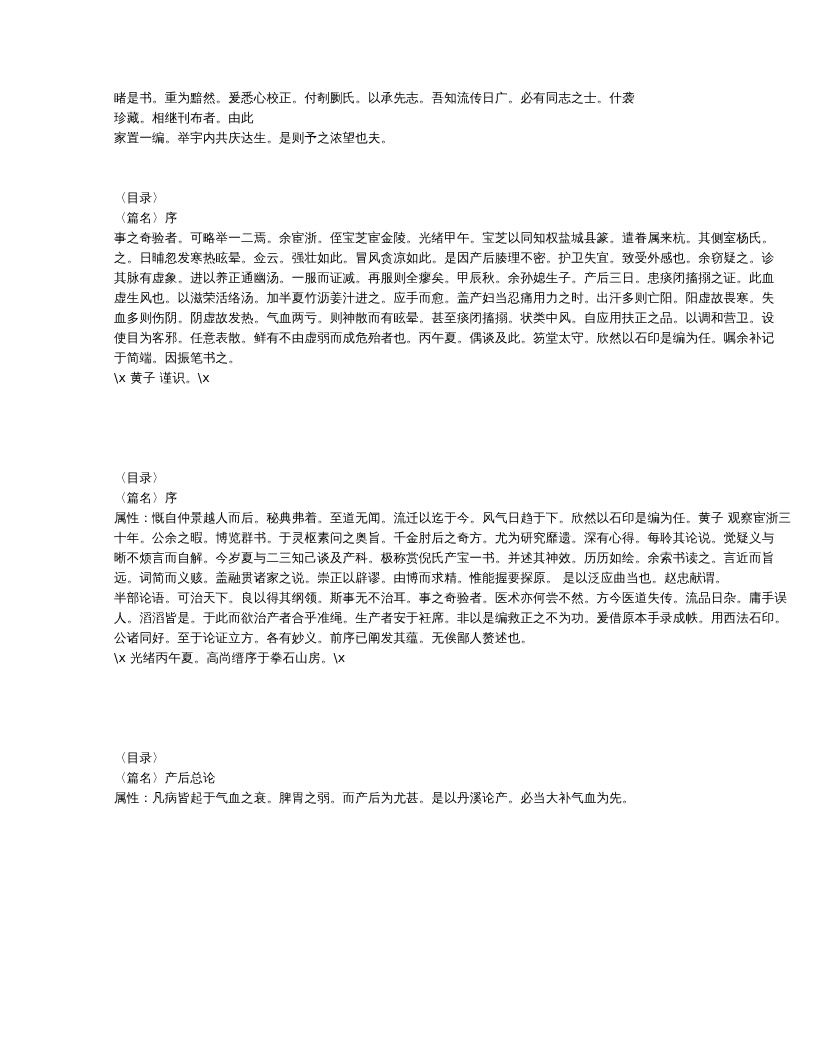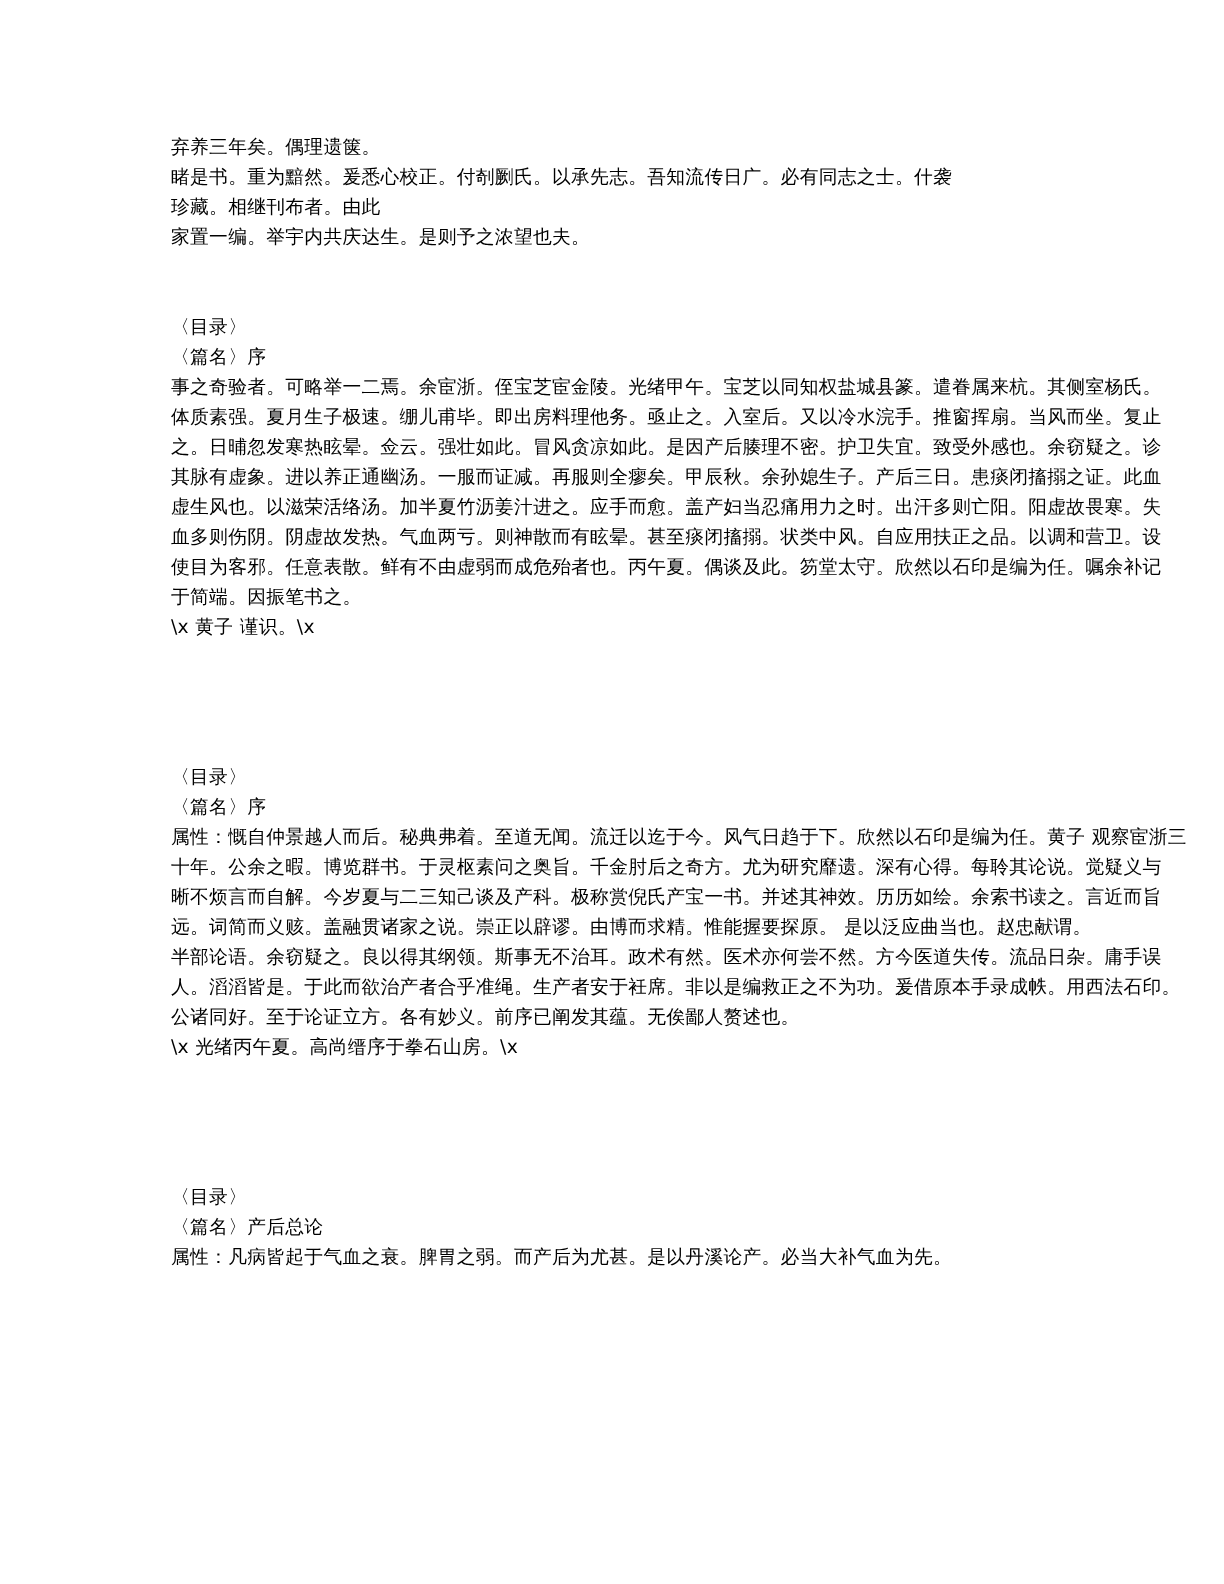--- a/index.html
+++ b/index.html
@@ -29,44 +29,42 @@
   }
   .section-gap {
     width: 100%;
   }
 </style>
 </head>
 <body>
 
 <div class="page">
   <div id="text-body">
-      <div class="line">弃养三年矣。偶理遗箧。</div>
       <div class="line">睹是书。重为黯然。爰悉心校正。付剞劂氏。以承先志。吾知流传日广。必有同志之士。什袭</div>
       <div class="line">珍藏。相继刊布者。由此</div>
       <div class="line">家置一编。举宇内共庆达生。是则予之浓望也夫。</div>
       <div class="section-gap" style="height: 40px;"></div>
       <div class="line">〈目录〉</div>
       <div class="line">〈篇名〉序</div>
       <div class="line">事之奇验者。可略举一二焉。余宦浙。侄宝芝宦金陵。光绪甲午。宝芝以同知权盐城县篆。遣眷属来杭。其侧室杨氏。</div>
-      <div class="line">体质素强。夏月生子极速。绷儿甫毕。即出房料理他务。亟止之。入室后。又以冷水浣手。推窗挥扇。当风而坐。复止</div>
       <div class="line">之。日晡忽发寒热眩晕。佥云。强壮如此。冒风贪凉如此。是因产后腠理不密。护卫失宜。致受外感也。余窃疑之。诊</div>
       <div class="line">其脉有虚象。进以养正通幽汤。一服而证减。再服则全瘳矣。甲辰秋。余孙媳生子。产后三日。患痰闭搐搦之证。此血</div>
       <div class="line">虚生风也。以滋荣活络汤。加半夏竹沥姜汁进之。应手而愈。盖产妇当忍痛用力之时。出汗多则亡阳。阳虚故畏寒。失</div>
       <div class="line">血多则伤阴。阴虚故发热。气血两亏。则神散而有眩晕。甚至痰闭搐搦。状类中风。自应用扶正之品。以调和营卫。设</div>
       <div class="line">使目为客邪。任意表散。鲜有不由虚弱而成危殆者也。丙午夏。偶谈及此。笏堂太守。欣然以石印是编为任。嘱余补记</div>
       <div class="line">于简端。因振笔书之。</div>
       <div class="line">\x 黄子 谨识。\x</div>
       <div class="section-gap" style="height: 80px;"></div>
       <div class="line">〈目录〉</div>
       <div class="line">〈篇名〉序</div>
       <div class="line">属性：慨自仲景越人而后。秘典弗着。至道无闻。流迁以迄于今。风气日趋于下。欣然以石印是编为任。黄子 观察宦浙三</div>
       <div class="line">十年。公余之暇。博览群书。于灵枢素问之奥旨。千金肘后之奇方。尤为研究靡遗。深有心得。每聆其论说。觉疑义与</div>
       <div class="line">晰不烦言而自解。今岁夏与二三知己谈及产科。极称赏倪氏产宝一书。并述其神效。历历如绘。余索书读之。言近而旨</div>
       <div class="line">远。词简而义赅。盖融贯诸家之说。崇正以辟谬。由博而求精。惟能握要探原。 是以泛应曲当也。赵忠献谓。</div>
-      <div class="line">半部论语。余窃疑之。良以得其纲领。斯事无不治耳。政术有然。医术亦何尝不然。方今医道失传。流品日杂。庸手误</div>
+      <div class="line">半部论语。可治天下。良以得其纲领。斯事无不治耳。事之奇验者。医术亦何尝不然。方今医道失传。流品日杂。庸手误</div>
       <div class="line">人。滔滔皆是。于此而欲治产者合乎准绳。生产者安于衽席。非以是编救正之不为功。爰借原本手录成帙。用西法石印。</div>
       <div class="line">公诸同好。至于论证立方。各有妙义。前序已阐发其蕴。无俟鄙人赘述也。</div>
       <div class="line">\x 光绪丙午夏。高尚缙序于拳石山房。\x</div>
       <div class="section-gap" style="height: 80px;"></div>
       <div class="line">〈目录〉</div>
       <div class="line">〈篇名〉产后总论</div>
       <div class="line">属性：凡病皆起于气血之衰。脾胃之弱。而产后为尤甚。是以丹溪论产。必当大补气血为先。</div>
     </div>
 </div>
 

